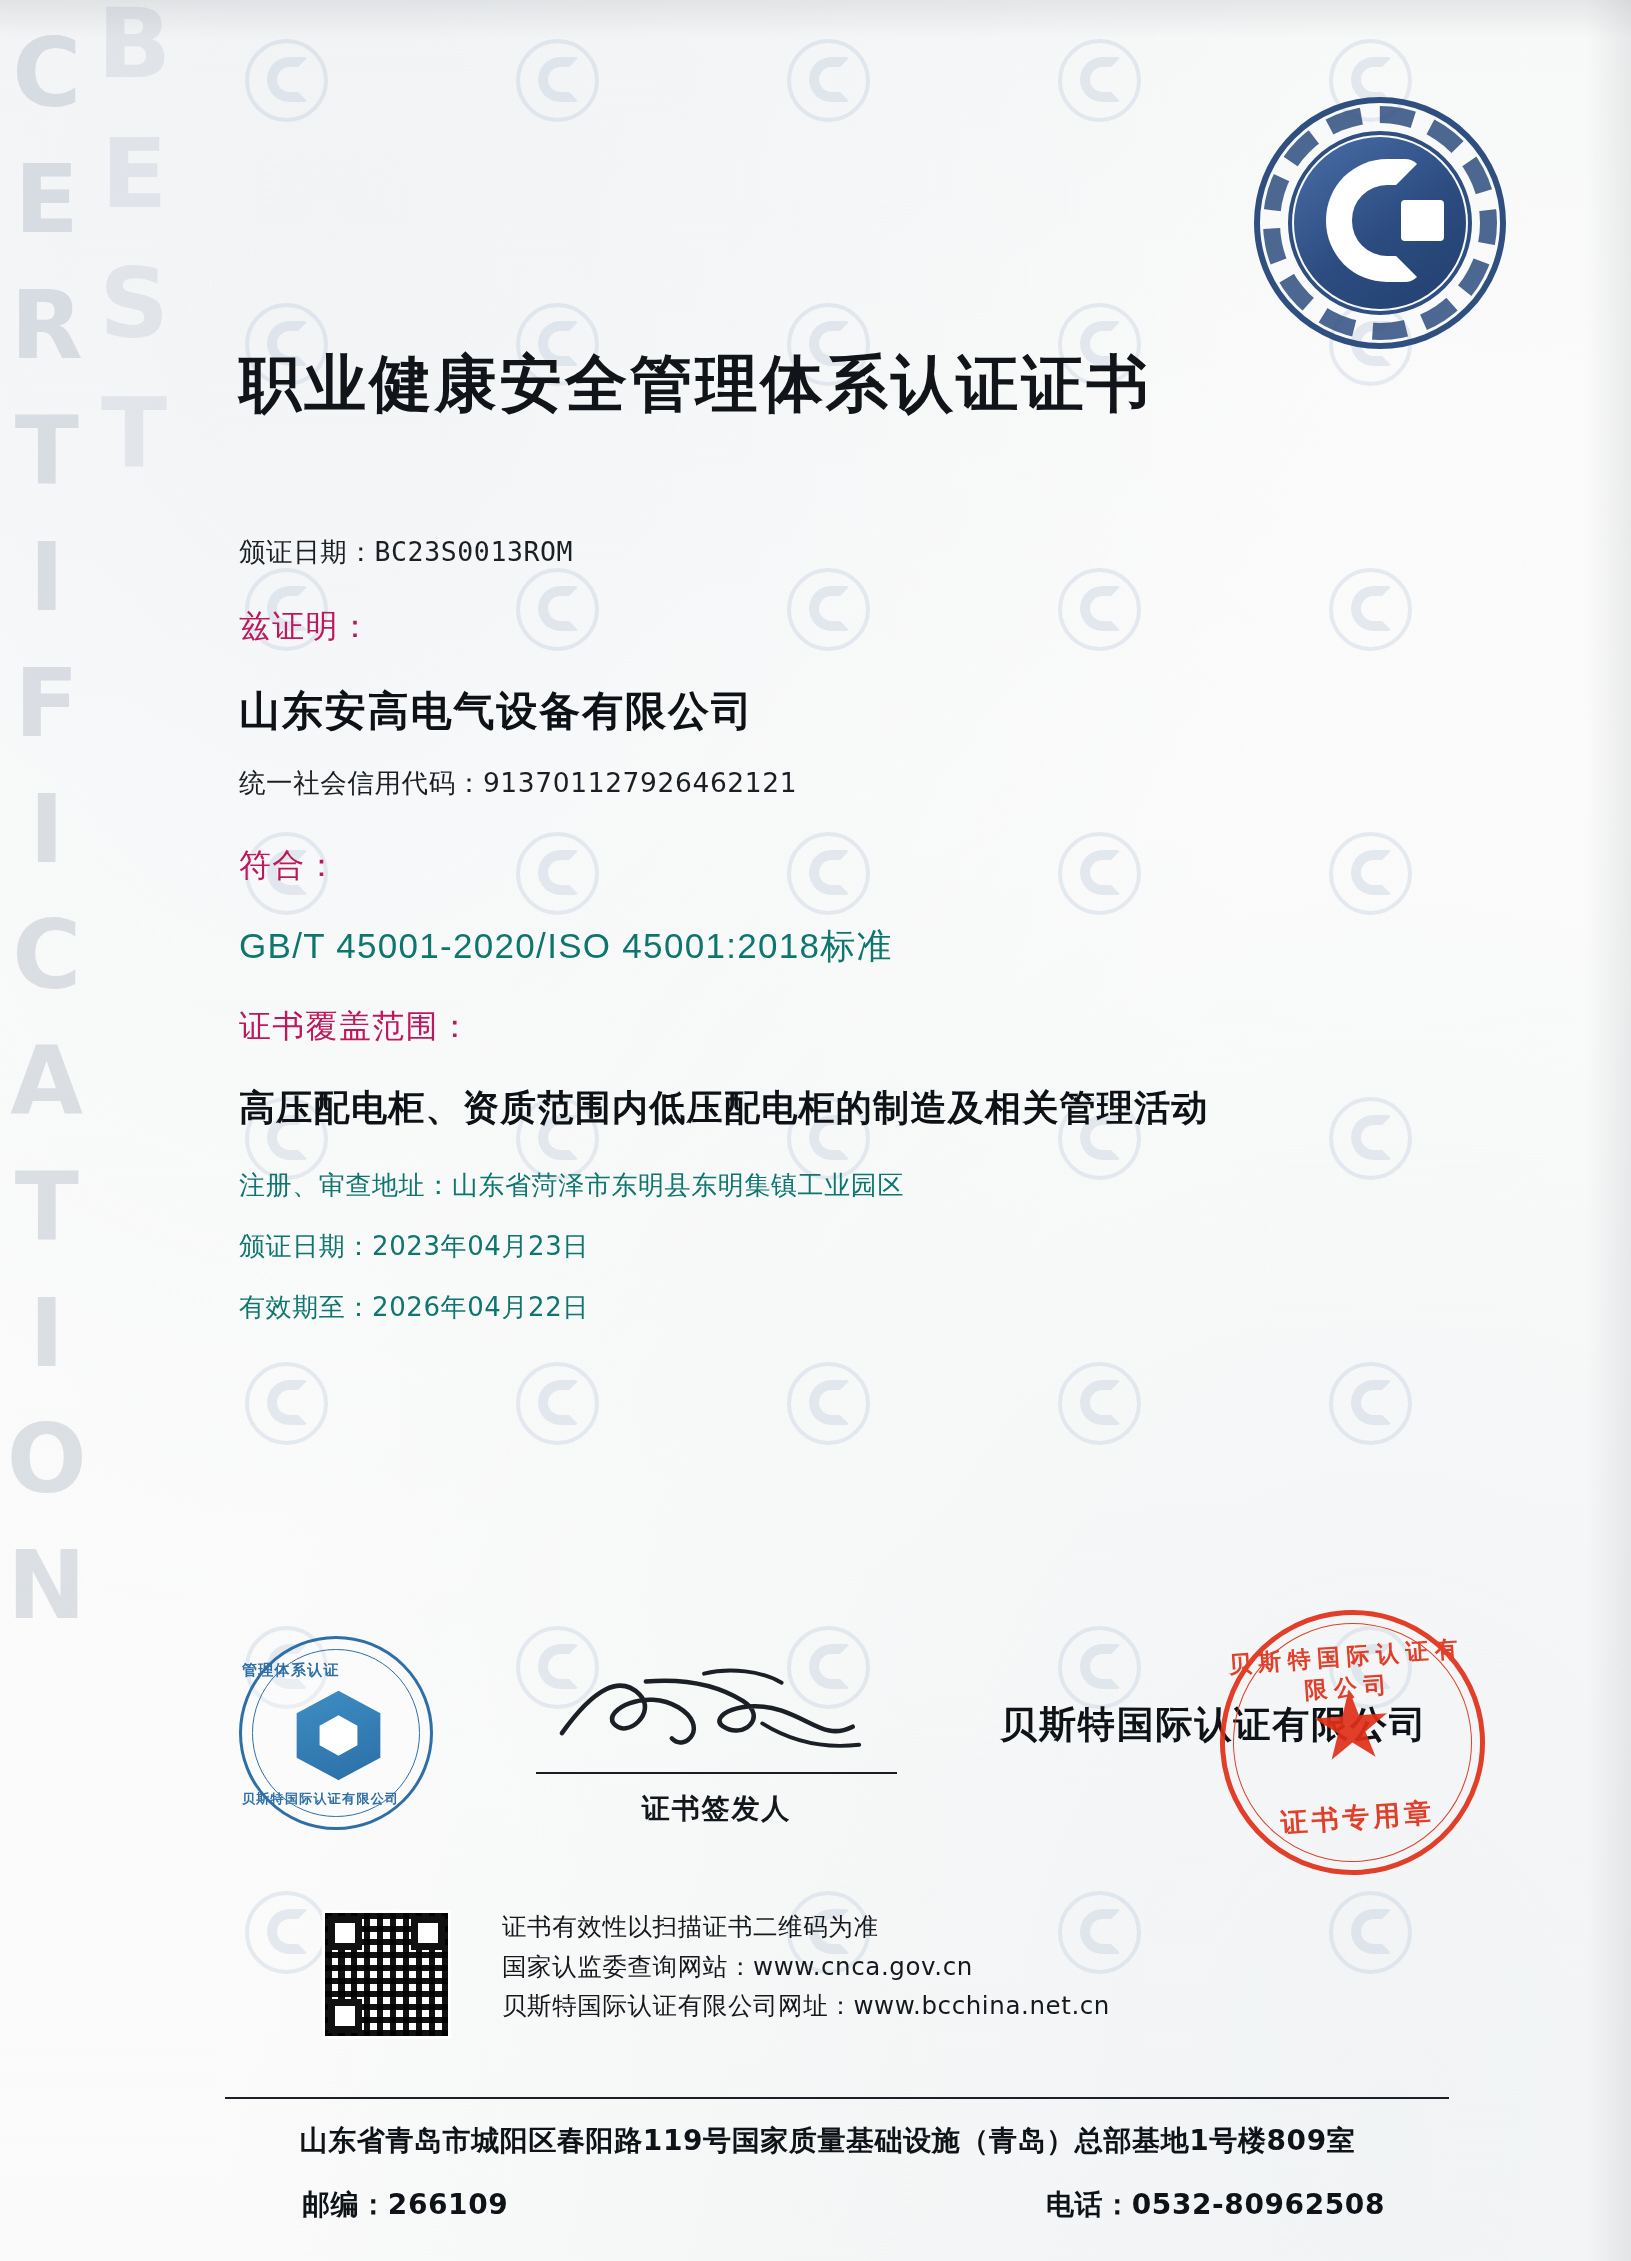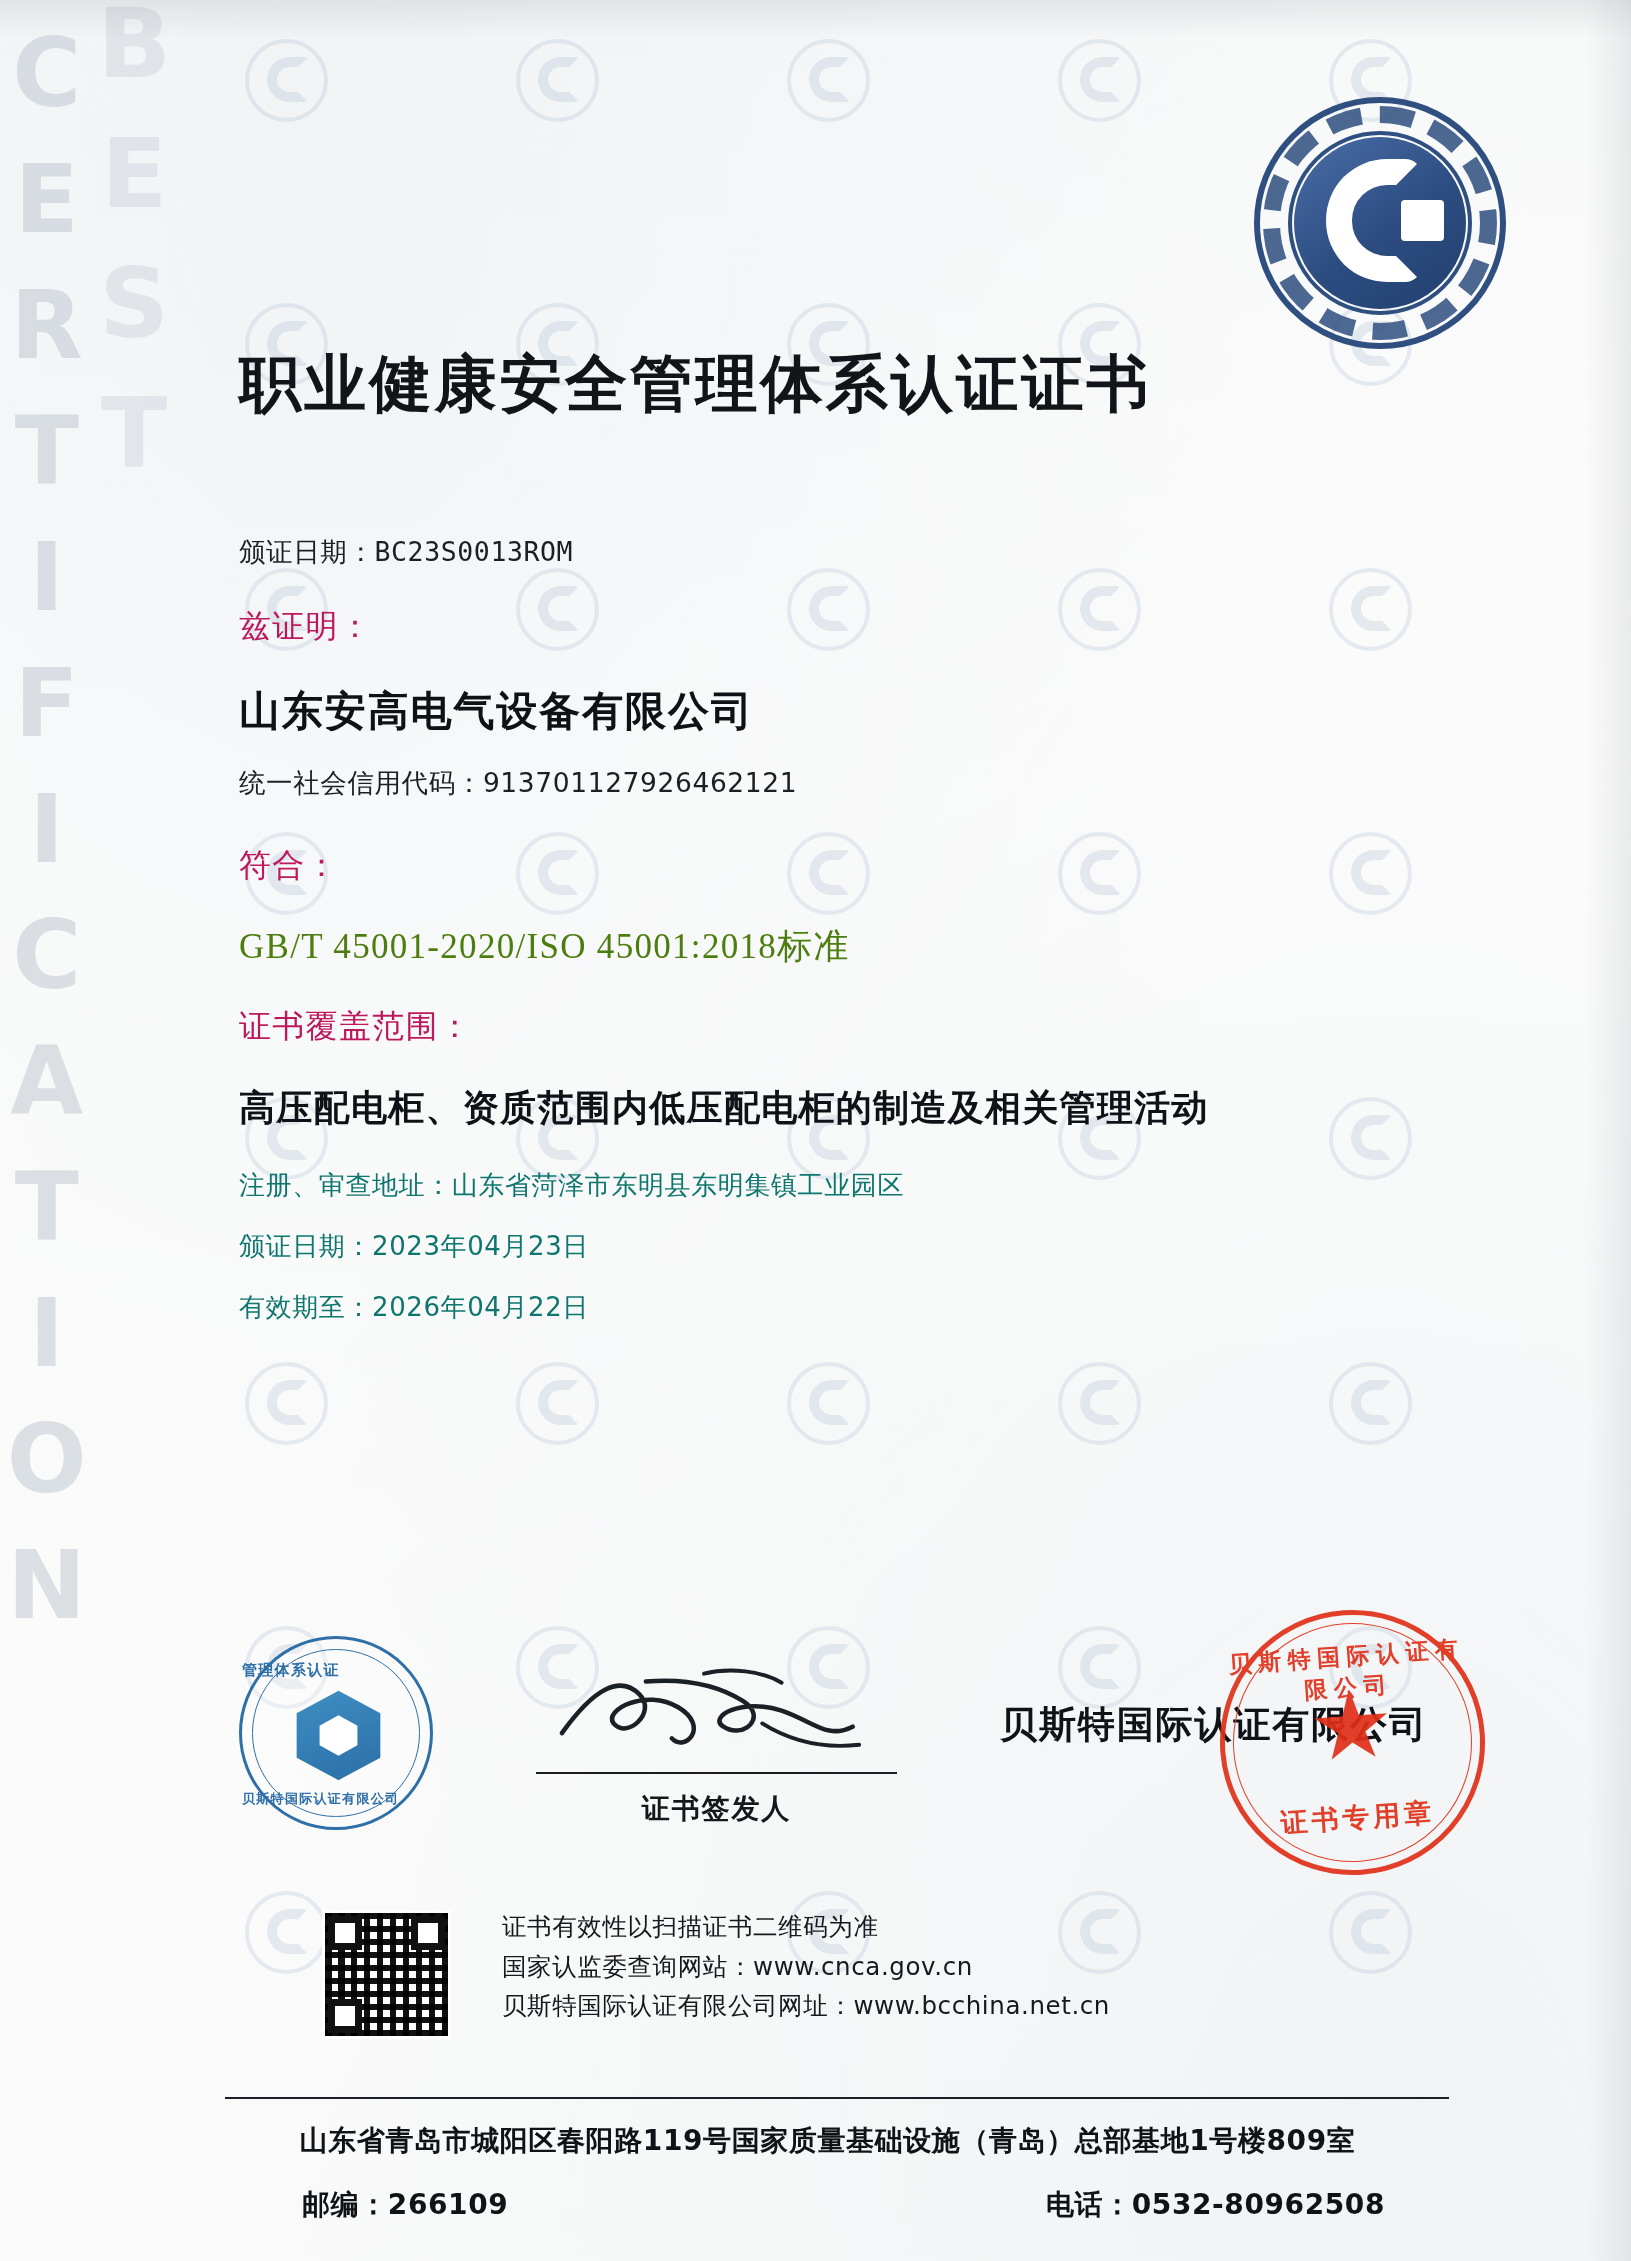--- a/index.html
+++ b/index.html
@@ -189,22 +189,22 @@
   }
   .company {
     font-size: 41px;
     font-weight: 700;
     letter-spacing: 1.9px;
     color: #0e1216;
   }
   .standard {
     font-size: 35px;
     letter-spacing: 1.3px;
-    color: #4d7c0f;
-    font-family: Liberation Serif, serif;
+    color: #0f766e;
+    font-family: Liberation Sans, sans-serif;
   }
   .scope {
     font-size: 36px;
     font-weight: 700;
     letter-spacing: 1.3px;
     color: #0e1216;
   }
   .meta {
     font-size: 26px;
     letter-spacing: 0.6px;

